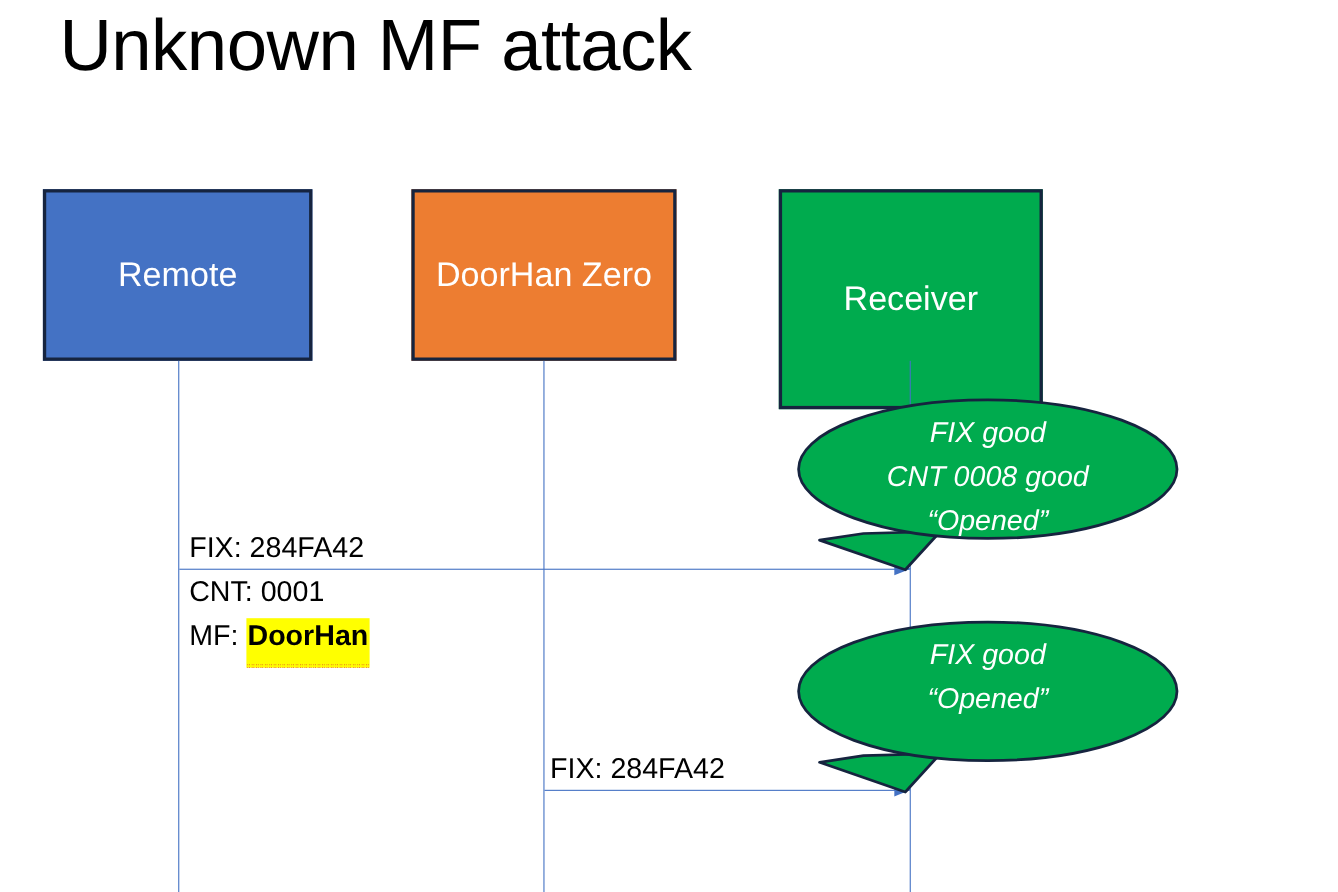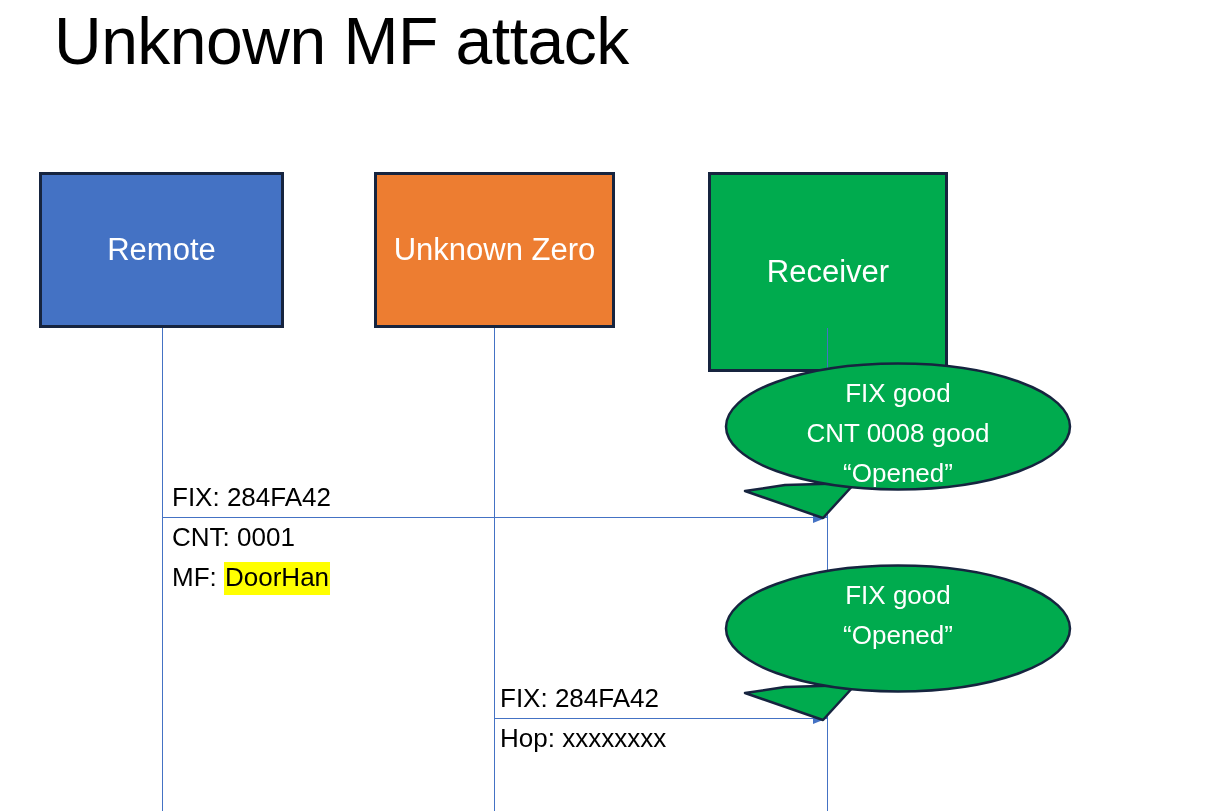--- a/index.html
+++ b/index.html
@@ -101,26 +101,28 @@
     padding: 0 1px;
   }
   .sq {
     background-image: linear-gradient(
       45deg, transparent 45%, #e23a2e 45%, #e23a2e 55%, transparent 55%),
       linear-gradient(
       -45deg, transparent 45%, #e23a2e 45%, #e23a2e 55%, transparent 55%);
     background-size: 4px 3px;
     background-repeat: repeat-x;
     background-position: 0 100%;
-    padding-bottom: 3px;
+    padding-bottom: 15px;
+    font-weight: bold;
   }
 
   
   .bubble {
     position: absolute;
+    font-style: italic;
   }
   .bubble svg { display: block; overflow: visible; }
   .bubble-text {
     position: absolute;
     left: 0;
     width: 346px;
     text-align: center;
     color: #ffffff;
     font-size: 26px;
     line-height: 40px;
@@ -135,21 +137,21 @@
 <body>
 
 <div id="slide">
 
   <div class="slide-title">Unknown MF attack</div>
 
   <div class="actor-box" id="box-remote">
     <span>Remote</span>
   </div>
   <div class="actor-box" id="box-flipper">
-    <span>Unknown Zero</span>
+    <span>DoorHan Zero</span>
   </div>
   <div class="actor-box" id="box-receiver">
     <span>Receiver</span>
   </div>
 
   <div class="lifeline" id="lifeline-remote"></div>
   <div class="lifeline" id="lifeline-flipper"></div>
   <div class="lifeline" id="lifeline-receiver"></div>
 
   <div class="msg-arrow" id="arrow-1"></div>
@@ -157,21 +159,20 @@
   <div class="msg-label" id="label-1-line1">FIX: 284FA42</div>
   <div class="msg-label" id="label-1-rest">
     <div>CNT: 0001</div>
     <div><span>MF: </span><span class="hl sq">DoorHan</span></div>
   </div>
 
   <div class="msg-arrow" id="arrow-2"></div>
 
   <div class="msg-label" id="label-2-line1">FIX: 284FA42</div>
   <div class="msg-label" id="label-2-rest">
-    <div><span>Hop: </span><span class="sq">xxxxxxxx</span></div>
   </div>
 
   <div class="bubble" id="bubble-1">
     <svg width="346" height="160" viewBox="0 0 346 160">
       <path d="M 60 122 L 20 128 L 98 155 L 130 120 Z" fill="#00ab4e" stroke="#16243f" stroke-width="2.5" stroke-linejoin="round"></path>
       <ellipse cx="173" cy="63.5" rx="172" ry="63" fill="#00ab4e" stroke="#16243f" stroke-width="2.5"></ellipse>
     </svg>
     <div class="bubble-text">
       <div>FIX good</div>
       <div>CNT 0008 good</div>

